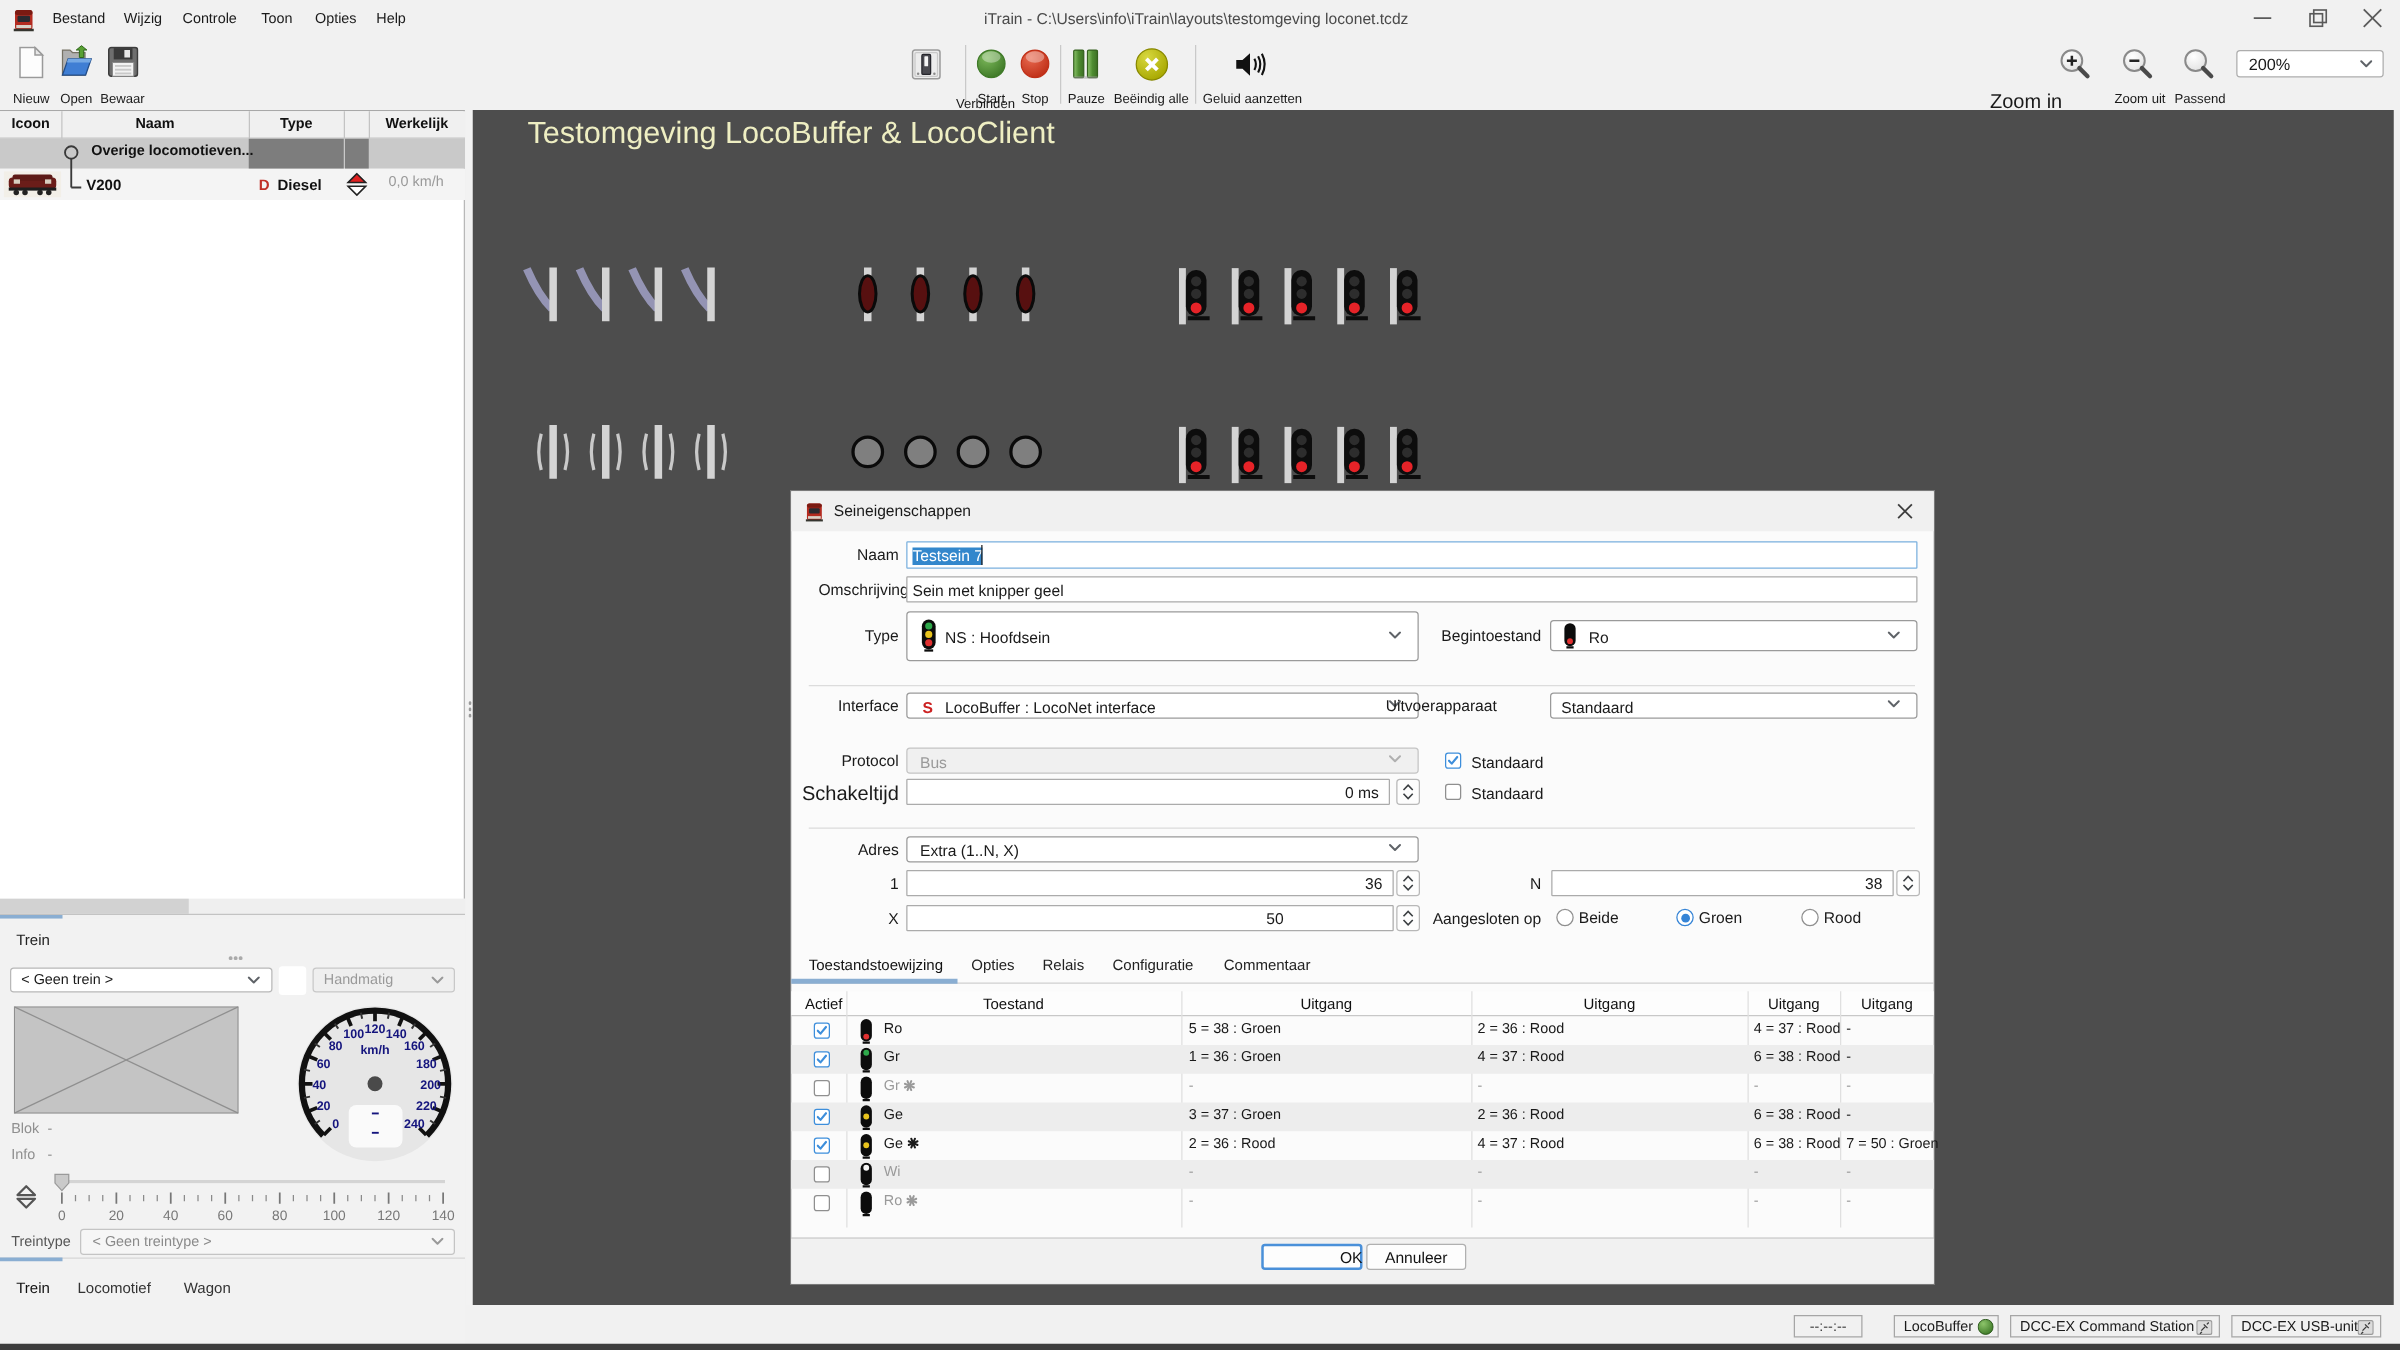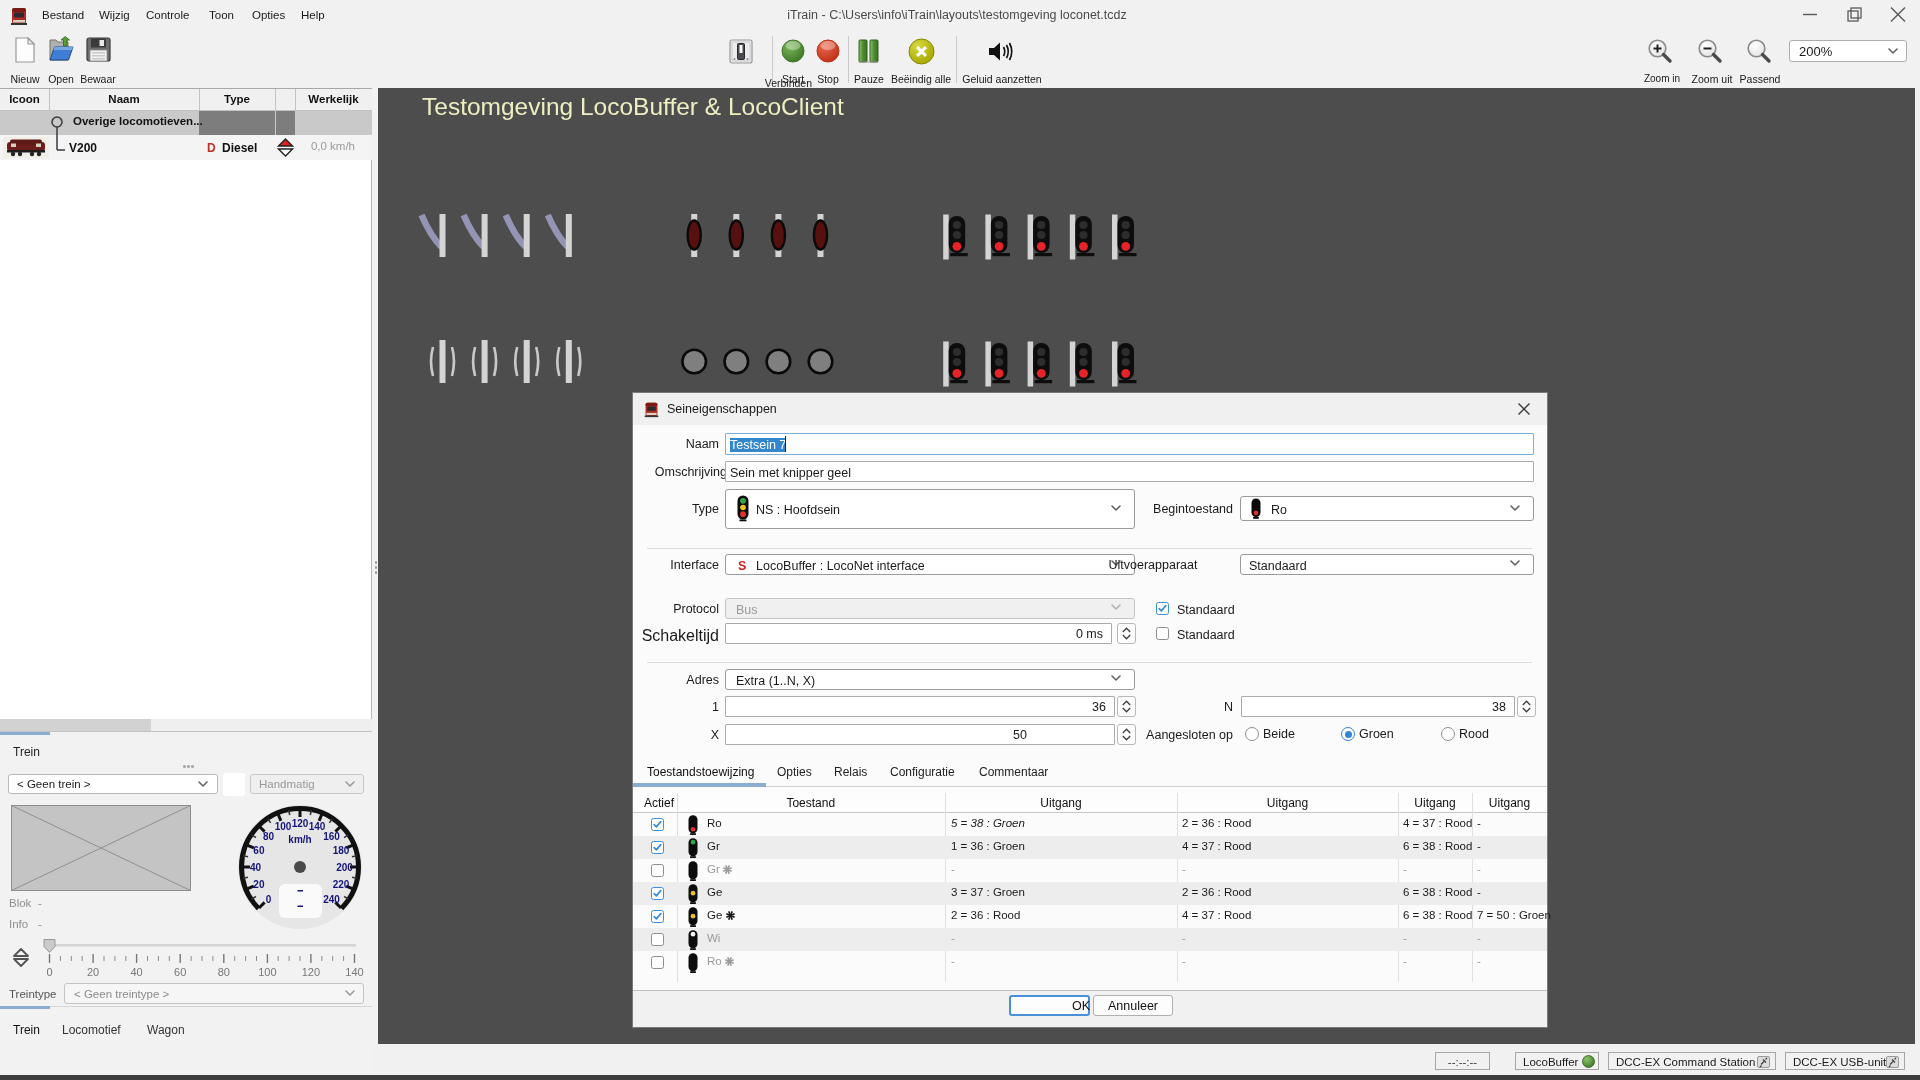--- a/index.html
+++ b/index.html
@@ -149,21 +149,21 @@
   </svg>
 <div class="ab" style="left:-45px;top:73px;width:140px;text-align:center;font-size:10.5px;color:#1a1a1a">Nieuw</div>
 <div class="ab" style="left:-9px;top:73px;width:140px;text-align:center;font-size:10.5px;color:#1a1a1a">Open</div>
 <div class="ab" style="left:28px;top:73px;width:140px;text-align:center;font-size:10.5px;color:#1a1a1a">Bewaar</div>
 <div class="ab" style="left:672px;top:77px;width:140px;text-align:right;font-size:10.5px;color:#1a1a1a">Verbinden</div>
 <div class="ab" style="left:723px;top:73px;width:140px;text-align:center;font-size:10.5px;color:#1a1a1a">Start</div>
 <div class="ab" style="left:758px;top:73px;width:140px;text-align:center;font-size:10.5px;color:#1a1a1a">Stop</div>
 <div class="ab" style="left:799px;top:73px;width:140px;text-align:center;font-size:10.5px;color:#1a1a1a">Pauze</div>
 <div class="ab" style="left:851px;top:73px;width:140px;text-align:center;font-size:10.5px;color:#1a1a1a">Beëindig alle</div>
 <div class="ab" style="left:932px;top:73px;width:140px;text-align:center;font-size:10.5px;color:#1a1a1a">Geluid aanzetten</div>
-<div class="ab" style="left:1592px;top:73px;width:140px;text-align:center;font-size:10px;color:#1a1a1a">Zoom in</div>
+<div class="ab" style="left:1592px;top:73px;width:140px;font-size:16px;color:#1a1a1a">Zoom in</div>
 <div class="ab" style="left:1642px;top:73px;width:140px;text-align:center;font-size:10.5px;color:#1a1a1a">Zoom uit</div>
 <div class="ab" style="left:1690px;top:73px;width:140px;text-align:center;font-size:10.5px;color:#1a1a1a">Passend</div>
 <div class="ab" style="left:378px;top:88px;width:1542px;height:956px;background:#4d4d4d"></div>
 <div class="ab" style="left:422px;top:93px;font-size:24.5px;color:#eeeec2">Testomgeving LocoBuffer &amp; LocoClient</div>
 <svg class="ab" style="left:378px;top:88px" width="1542" height="956" viewBox="0 0 1542 956">
     <defs>
       <g id="turnout">
 <path d="M-21 1 Q-12 22 -1 33" fill="none" stroke="#9494b4" stroke-width="6.5"></path>
 <rect x="-3" y="0" width="6" height="43" fill="#d4d4d4"></rect>
 </g>
@@ -561,21 +561,21 @@
     <div style="position:absolute;left:18px;top:425px;width:13px;height:13px;background:#fff;border:1.5px solid #3d8edb;border-radius:2.5px;box-sizing:border-box"></div>
     <svg style="position:absolute;left:20px;top:427px" width="9" height="9" viewBox="0 0 9 9">
       <polyline points="1.2,4.6 3.4,6.9 7.8,1.6" fill="none" stroke="#3d8edb" stroke-width="1.7" stroke-linecap="round" stroke-linejoin="round"></polyline>
     </svg>
     <svg class="ab" style="left:53px;top:422px" width="14" height="21" viewBox="0 0 14 21">
       <rect x="2.5" y="0.2" width="9" height="18" rx="4.5" fill="#0c0c0c"></rect>
       <circle cx="7.0" cy="14.24" r="2.34" fill="#e03030"></circle>
       <rect x="4.12" y="18.2" width="5.76" height="1.8" fill="#0c0c0c"></rect>
     </svg>
     <div class="ab" style="left:74px;top:424px;font-size:11.5px;color:#1a1a1a">Ro</div>
-    <div class="ab" style="left:318px;top:424px;font-size:11.5px;color:#1a1a1a;white-space:nowrap;font-style:italic;">5 = 38 : Groen</div>
+    <div class="ab" style="left:318px;top:424px;font-size:11.5px;color:#1a1a1a;white-space:nowrap;">5 = 38 : Groen</div>
     <div class="ab" style="left:549px;top:424px;font-size:11.5px;color:#1a1a1a;white-space:nowrap;">2 = 36 : Rood</div>
     <div class="ab" style="left:770px;top:424px;font-size:11.5px;color:#1a1a1a;white-space:nowrap;">4 = 37 : Rood</div>
     <div class="ab" style="left:844px;top:424px;font-size:11.5px;color:#1a1a1a;white-space:nowrap;">-</div>
     <div class="ab" style="left:0;top:443px;width:914px;height:23px;background:#ededed"></div>
     <div style="position:absolute;left:18px;top:448px;width:13px;height:13px;background:#fff;border:1.5px solid #3d8edb;border-radius:2.5px;box-sizing:border-box"></div>
     <svg style="position:absolute;left:20px;top:450px" width="9" height="9" viewBox="0 0 9 9">
       <polyline points="1.2,4.6 3.4,6.9 7.8,1.6" fill="none" stroke="#3d8edb" stroke-width="1.7" stroke-linecap="round" stroke-linejoin="round"></polyline>
     </svg>
     <svg class="ab" style="left:53px;top:445px" width="14" height="21" viewBox="0 0 14 21">
       <rect x="2.5" y="0.2" width="9" height="18" rx="4.5" fill="#0c0c0c"></rect>

